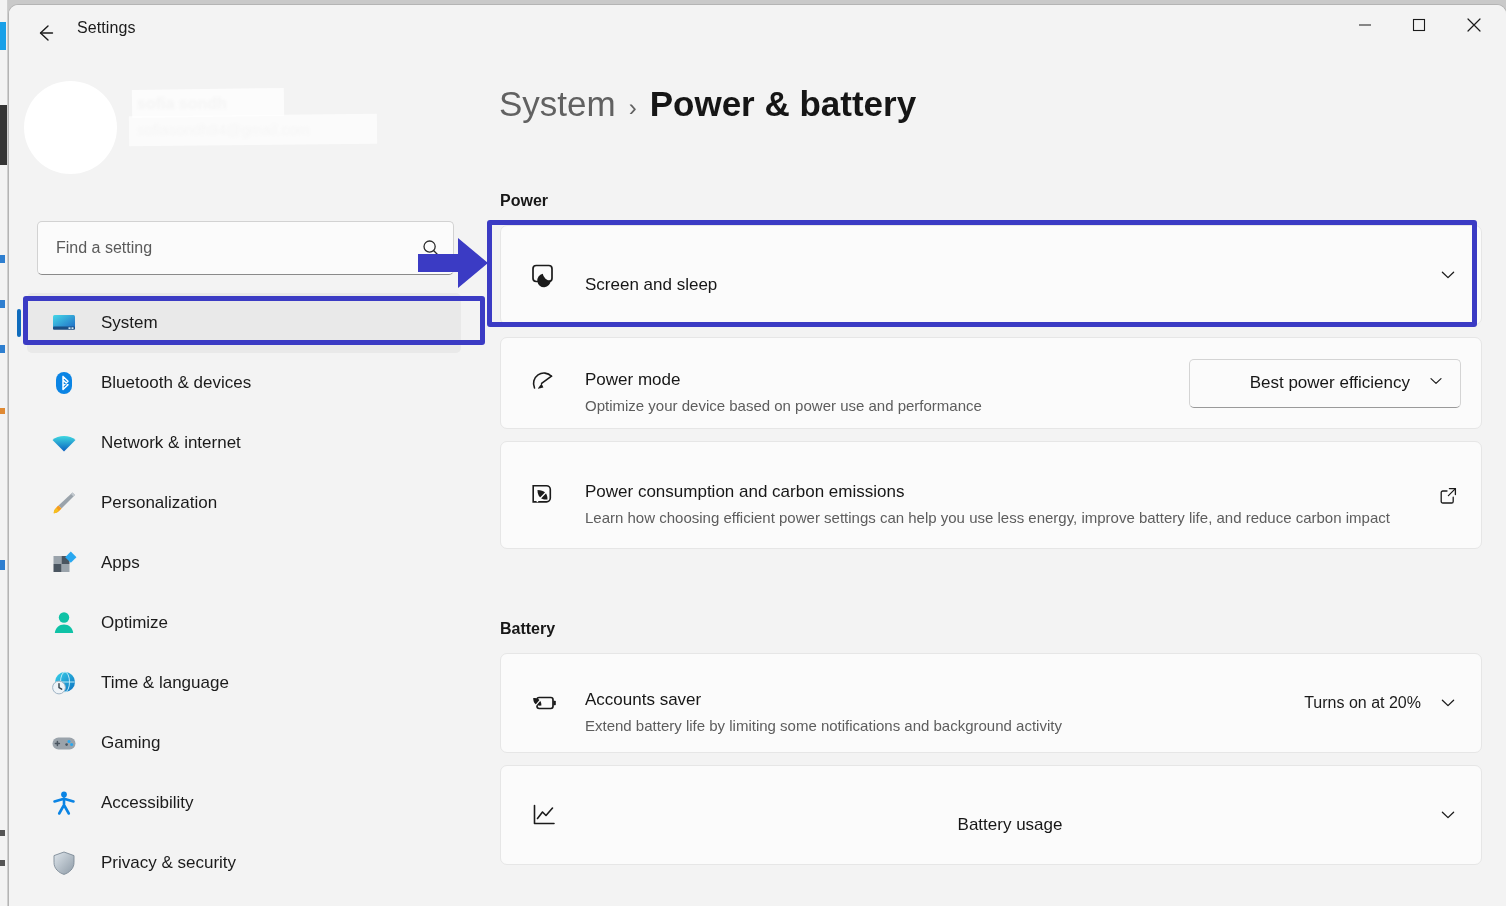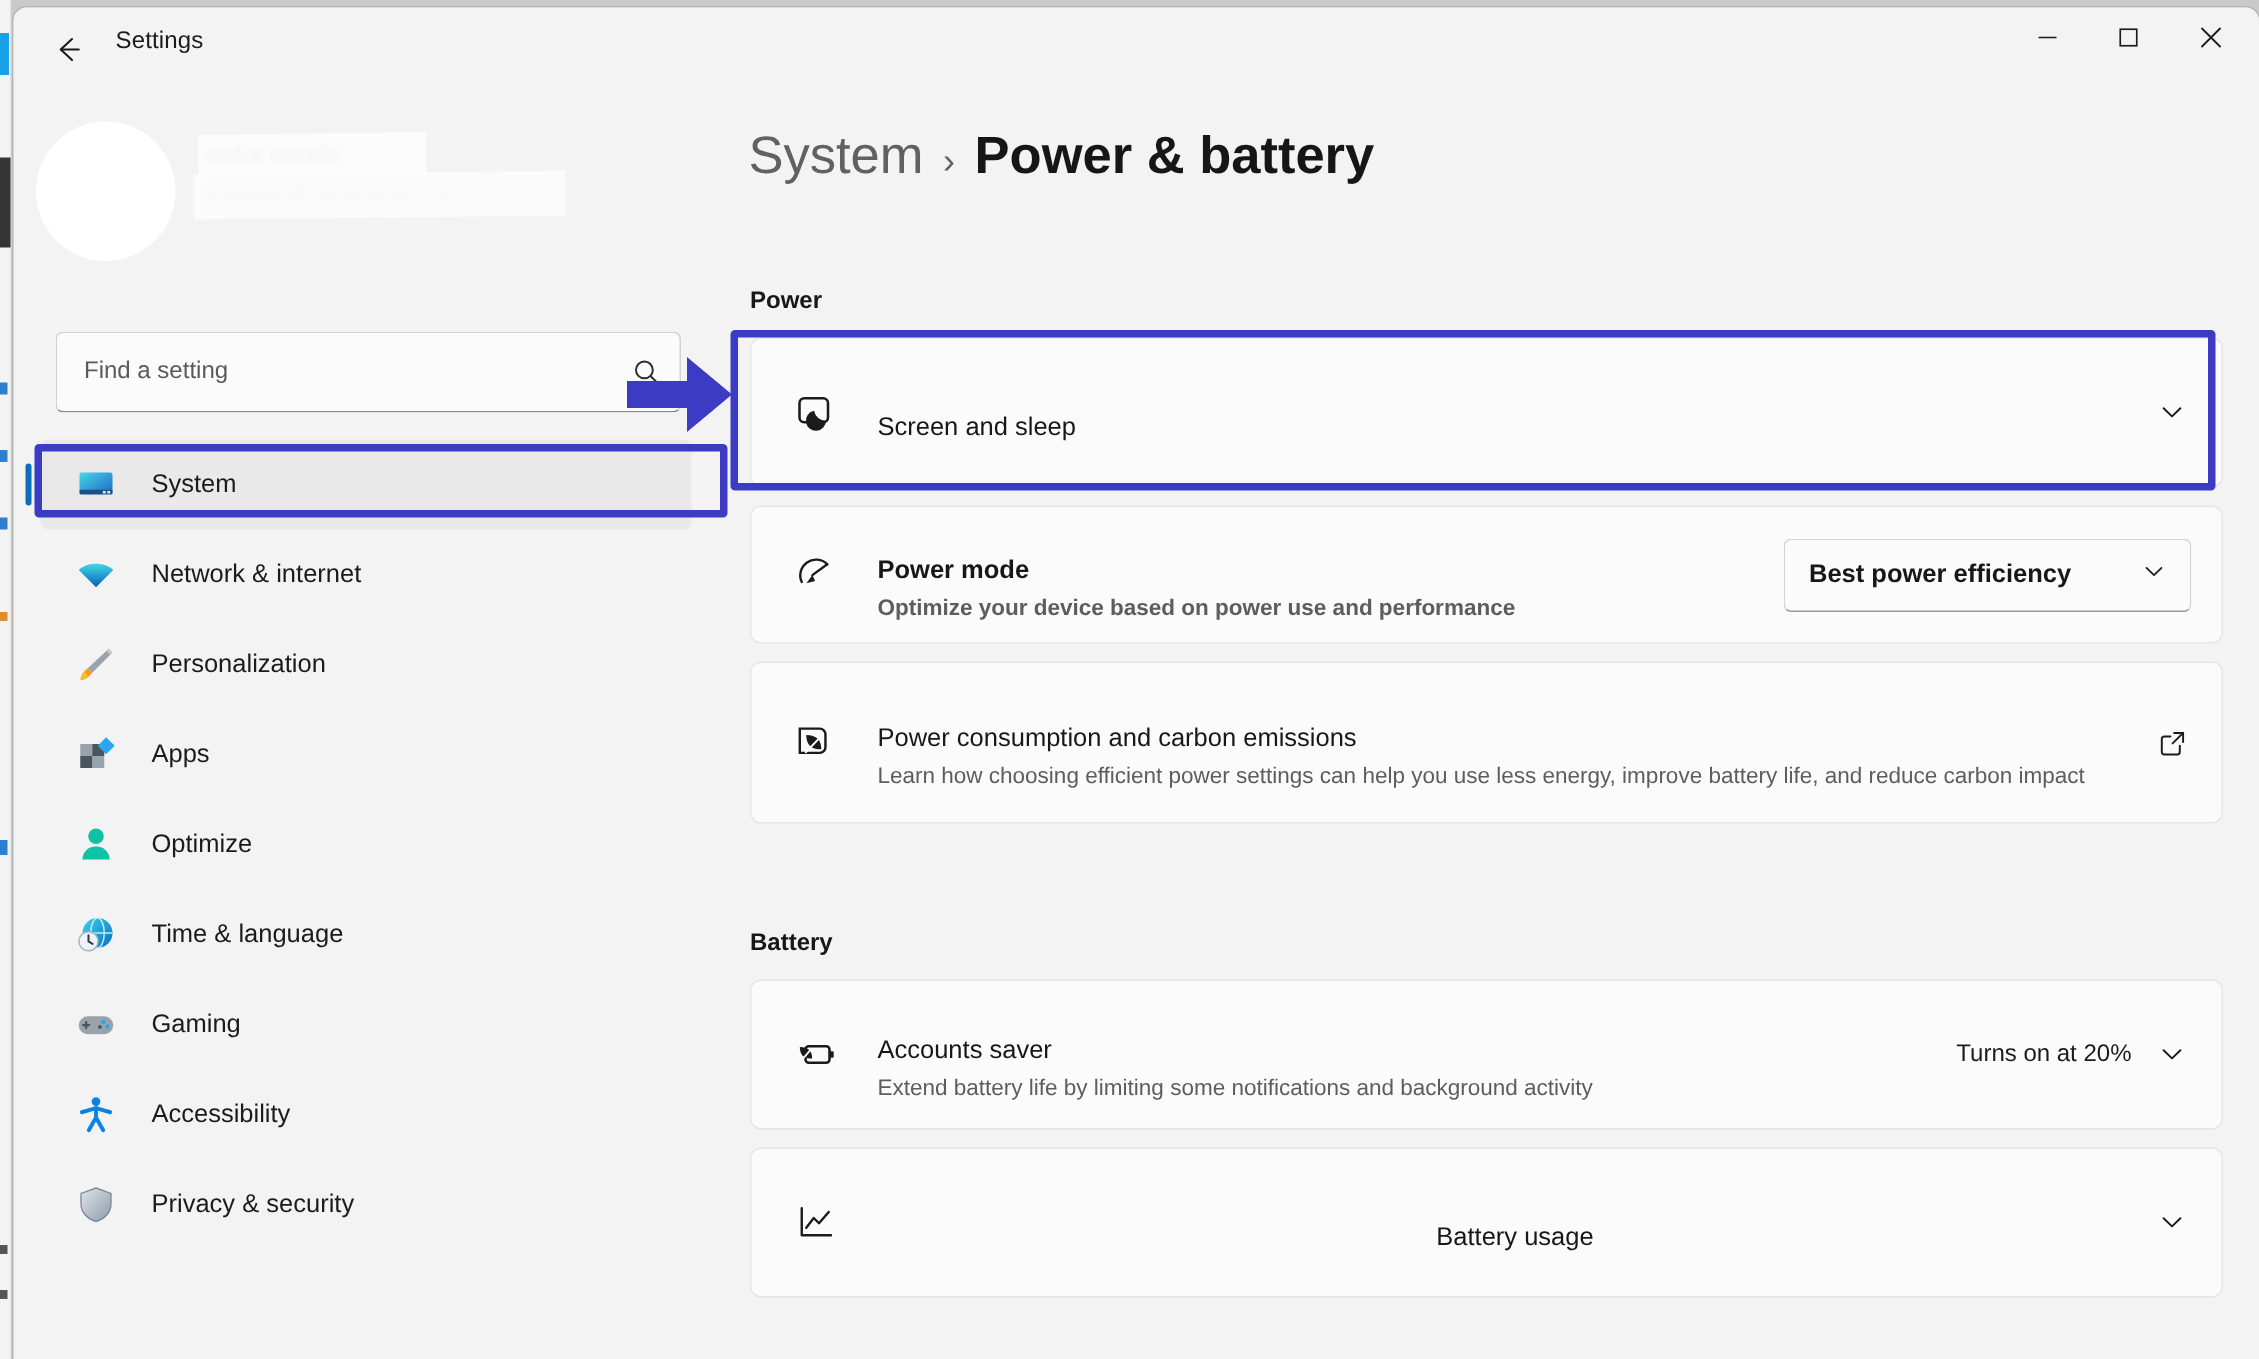--- a/index.html
+++ b/index.html
@@ -175,21 +175,21 @@
   .card .cright { margin-right: 20px; display: flex; align-items: center; gap: 14px; flex: none; }
   .chev { width: 26px; display: flex; align-items: center; justify-content: center; cursor: pointer; }
   .value-text { font-size: 16px; color: #1b1b1b; }
 
   .dropdown {
     height: 49px; min-width: 272px;
     background: #fbfbfb;
     border: 1px solid #d4d4d4;
     border-bottom-color: #9a9a9a;
     border-radius: 5px;
-    display: flex; align-items: center; justify-content: space-between; gap: 18px;
+    display: flex; align-items: center; justify-content: flex-end; gap: 18px;
     padding: 0 16px;
     cursor: pointer;
   }
   .dropdown .dval { font-size: 17px; color: #171717; }
 
   
   .anno-box {
     position: absolute;
     border: 5px solid #3b3bc4;
     border-radius: 3px;
@@ -275,20 +275,29 @@
                 </defs>
               <rect x="3" y="6" width="22" height="14" rx="1.5" fill="url(#gMon)"></rect>
               <rect x="3" y="17.5" width="22" height="3.2" rx="1" fill="#1b4f85"></rect>
               <rect x="18.5" y="18.3" width="2" height="1.7" fill="#cfe8f7"></rect>
               <rect x="21.5" y="18.3" width="2" height="1.7" fill="#cfe8f7"></rect>
             </svg>
           </span>
           <span class="lbl">System</span>
         </div>
 
+        <div class="navitem">
+          <span class="ico">
+            <svg width="28" height="28" viewBox="0 0 28 28">
+              <rect x="6" y="3" width="16" height="22" rx="8" fill="#0a84e4"></rect>
+              <path d="M13 7.5 L18 12.3 L13 17 M13 7.5 V20.5 L18 15.7 L13 11" stroke="#ffffff" stroke-width="1.5" fill="none" stroke-linejoin="round" stroke-linecap="round"></path>
+            </svg>
+          </span>
+          <span class="lbl">Bluetooth &amp; devices</span>
+        </div>
 
         <div class="navitem">
           <span class="ico">
             <svg width="28" height="28" viewBox="0 0 28 28">
               <defs>
                   <linearGradient id="gWifi" x1="0" y1="0" x2="0" y2="1">
                 <stop offset="0" stop-color="#3fd8e0"></stop>
                     <stop offset="1" stop-color="#0a5fc0"></stop>
               </linearGradient>
                 </defs>
@@ -415,21 +424,21 @@
         </div>
         <div class="cright">
           <span class="chev">
             <svg width="18" height="18" viewBox="0 0 18 18" fill="none">
               <path d="M3.4 6.2 L9 11.6 L14.6 6.2" stroke="#1b1b1b" stroke-width="1.3" stroke-linecap="round" stroke-linejoin="round"></path>
             </svg>
           </span>
         </div>
       </div>
 
-      <div class="card" style="top:284px; height:92px;font-weight:bold;">
+      <div class="card" style="top:284px; height:92px;">
         <span class="cico">
           <svg width="30" height="30" viewBox="0 0 30 30" fill="none">
             <path d="M5.5 20 A10.5 10.5 0 0 1 22.5 8.2" stroke="#1b1b1b" stroke-width="1.6" stroke-linecap="round"></path>
             <path d="M22.5 8.2 L12.6 15.4" stroke="#1b1b1b" stroke-width="1.6" stroke-linecap="round"></path>
             <path d="M8.6 20.8 L12.6 15.4 L14.4 19.4 Z" fill="#1b1b1b"></path>
           </svg>
         </span>
         <div class="ctext">
           <div class="ctitle">Power mode</div>
           <div class="csub">Optimize your device based on power use and performance</div>

